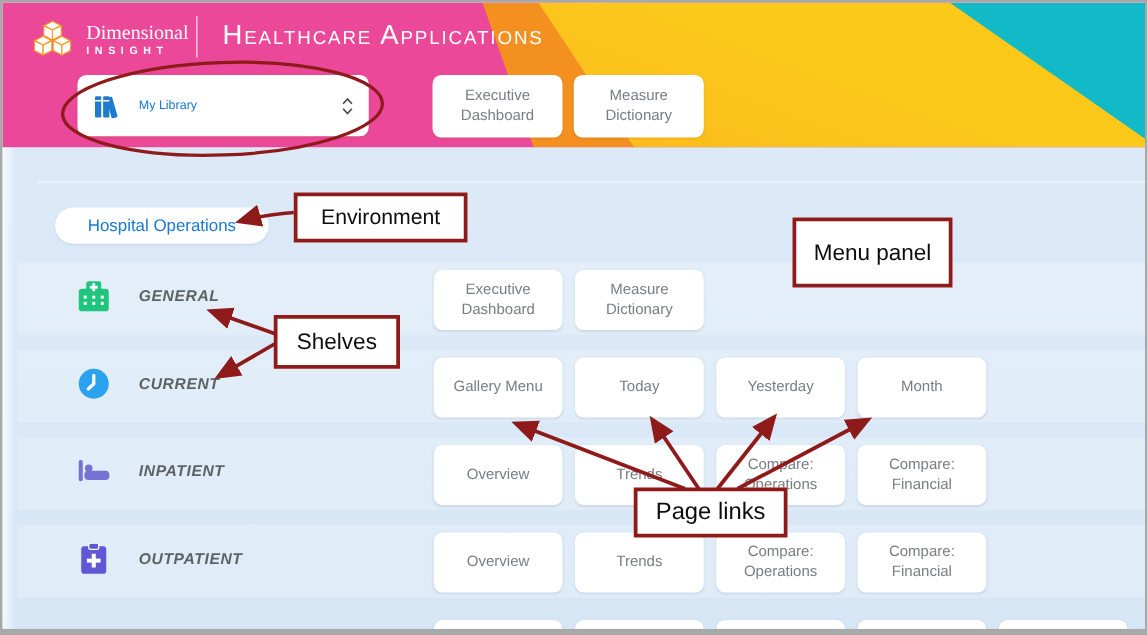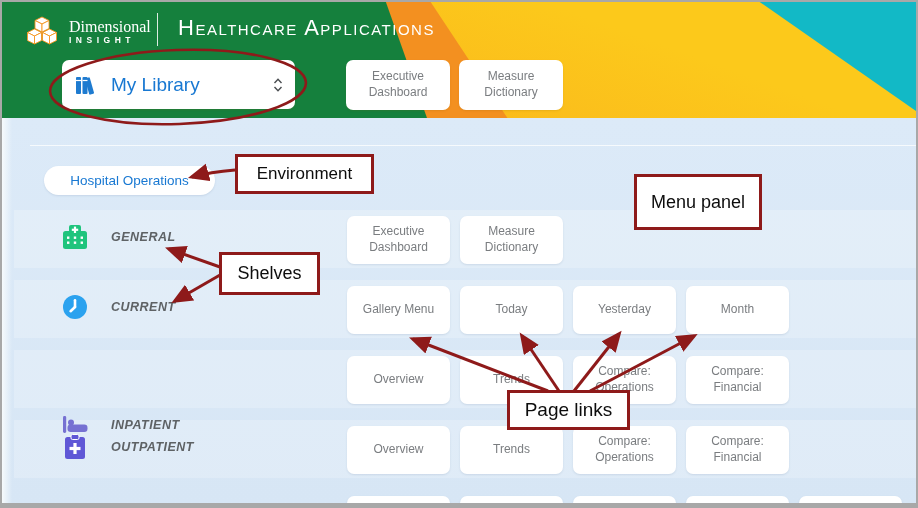--- a/index.html
+++ b/index.html
@@ -1,38 +1,38 @@
 <!DOCTYPE html>
 <html><head>
 <meta charset="utf-8">
 <style>
   html,body{margin:0;padding:0;background:#e8e8e8;font-family:"Liberation Sans",sans-serif;}
   .window{position:relative;width:918px;height:508px;box-sizing:border-box;
     border:2px solid #a8a8a8;border-bottom-width:5px;overflow:hidden;background:#d9e8f7;}
   .stage{position:absolute;inset:0;}
 
   
-  .header{position:absolute;left:0;top:0;width:914px;height:116px;background:#15803d;overflow:hidden;}
+  .header{position:absolute;left:0;top:0;width:914px;height:116px;background:#ec4899;overflow:hidden;}
   .hdr-stripe{position:absolute;inset:0;background:#F39020;
     clip-path:polygon(42% 0,47% 0,55.5% 100%,46.5% 100%);}
   .hdr-yellow{position:absolute;inset:0;background:linear-gradient(200deg,#FCC91B 30%,#F9AB1D 100%);
     clip-path:polygon(46.9% 0,100% 0,100% 100%,55.3% 100%);}
   .hdr-teal{position:absolute;inset:0;background:#12B9C6;
     clip-path:polygon(82.9% 0,100% 0,100% 94%);}
   .logo{position:absolute;left:22px;top:12px;display:flex;align-items:center;gap:9px;}
   .brand{display:flex;flex-direction:column;color:#fff;}
   .brand-top{font-family:"Liberation Serif",serif;font-size:16px;line-height:17px;}
   .brand-bottom{font-size:8.5px;letter-spacing:4.5px;font-weight:bold;line-height:10px;}
   .hdr-divider{position:absolute;left:155px;top:11px;width:1px;height:33px;background:rgba(255,255,255,.85);}
   .app-title{position:absolute;left:176px;top:13px;color:#fff;font-size:22px;
     font-variant:small-caps;letter-spacing:1.5px;font-weight:400;}
   .lib-select{position:absolute;left:60px;top:58px;width:233px;height:49px;background:#fff;
     border-radius:7px;display:flex;align-items:center;padding:0 12px;box-sizing:border-box;cursor:pointer;
     box-shadow:0 1px 2px rgba(130,90,0,.15);}
-  .lib-label{color:#1878D2;font-size:19px;margin-left:13px;flex:1;}
+  .lib-label{color:#1878D2;font-size:10px;margin-left:13px;flex:1;}
   .hdr-btn{position:absolute;top:58px;width:104px;height:50px;background:#fff;border-radius:7px;
     display:flex;align-items:center;justify-content:center;text-align:center;
     font-size:12px;color:#7a7d80;line-height:1.3;padding:2px 8px;box-sizing:border-box;cursor:pointer;
     box-shadow:0 1px 2px rgba(130,90,0,.15);}
 
   
   .content{position:absolute;left:0;top:116px;width:914px;height:387px;
     background:linear-gradient(180deg,#dceaf8 0%,#d7e6f5 100%);}
   .left-strip{position:absolute;left:0;top:0;width:10px;height:100%;
     background:linear-gradient(90deg,#f6fafc,rgba(246,250,252,0));}
@@ -152,21 +152,21 @@
       <svg class="shelf-icon" viewBox="0 0 26 26">
         <circle cx="13" cy="13" r="12" fill="#2BA2EF"></circle>
         <g stroke="#fff" stroke-width="2.6" stroke-linecap="round">
           <line x1="13" y1="13" x2="13" y2="6.2"></line>
           <line x1="13" y1="13" x2="8.6" y2="17.2"></line>
         </g>
       </svg>
       <span class="shelf-label">CURRENT</span>
     </div>
 
-    <div class="shelf" style="top:246px;margin-top:48px;">
+    <div class="shelf" style="top:246px;">
       <svg class="shelf-icon" viewBox="0 0 26 26">
         <g fill="#7671D2">
           <rect x="1" y="4" width="3.2" height="17" rx="1.4"></rect>
           <circle cx="9" cy="10.5" r="3"></circle>
           <rect x="5.5" y="12.5" width="20" height="7.5" rx="3.2"></rect>
         </g>
       </svg>
       <span class="shelf-label">INPATIENT</span>
     </div>
 

